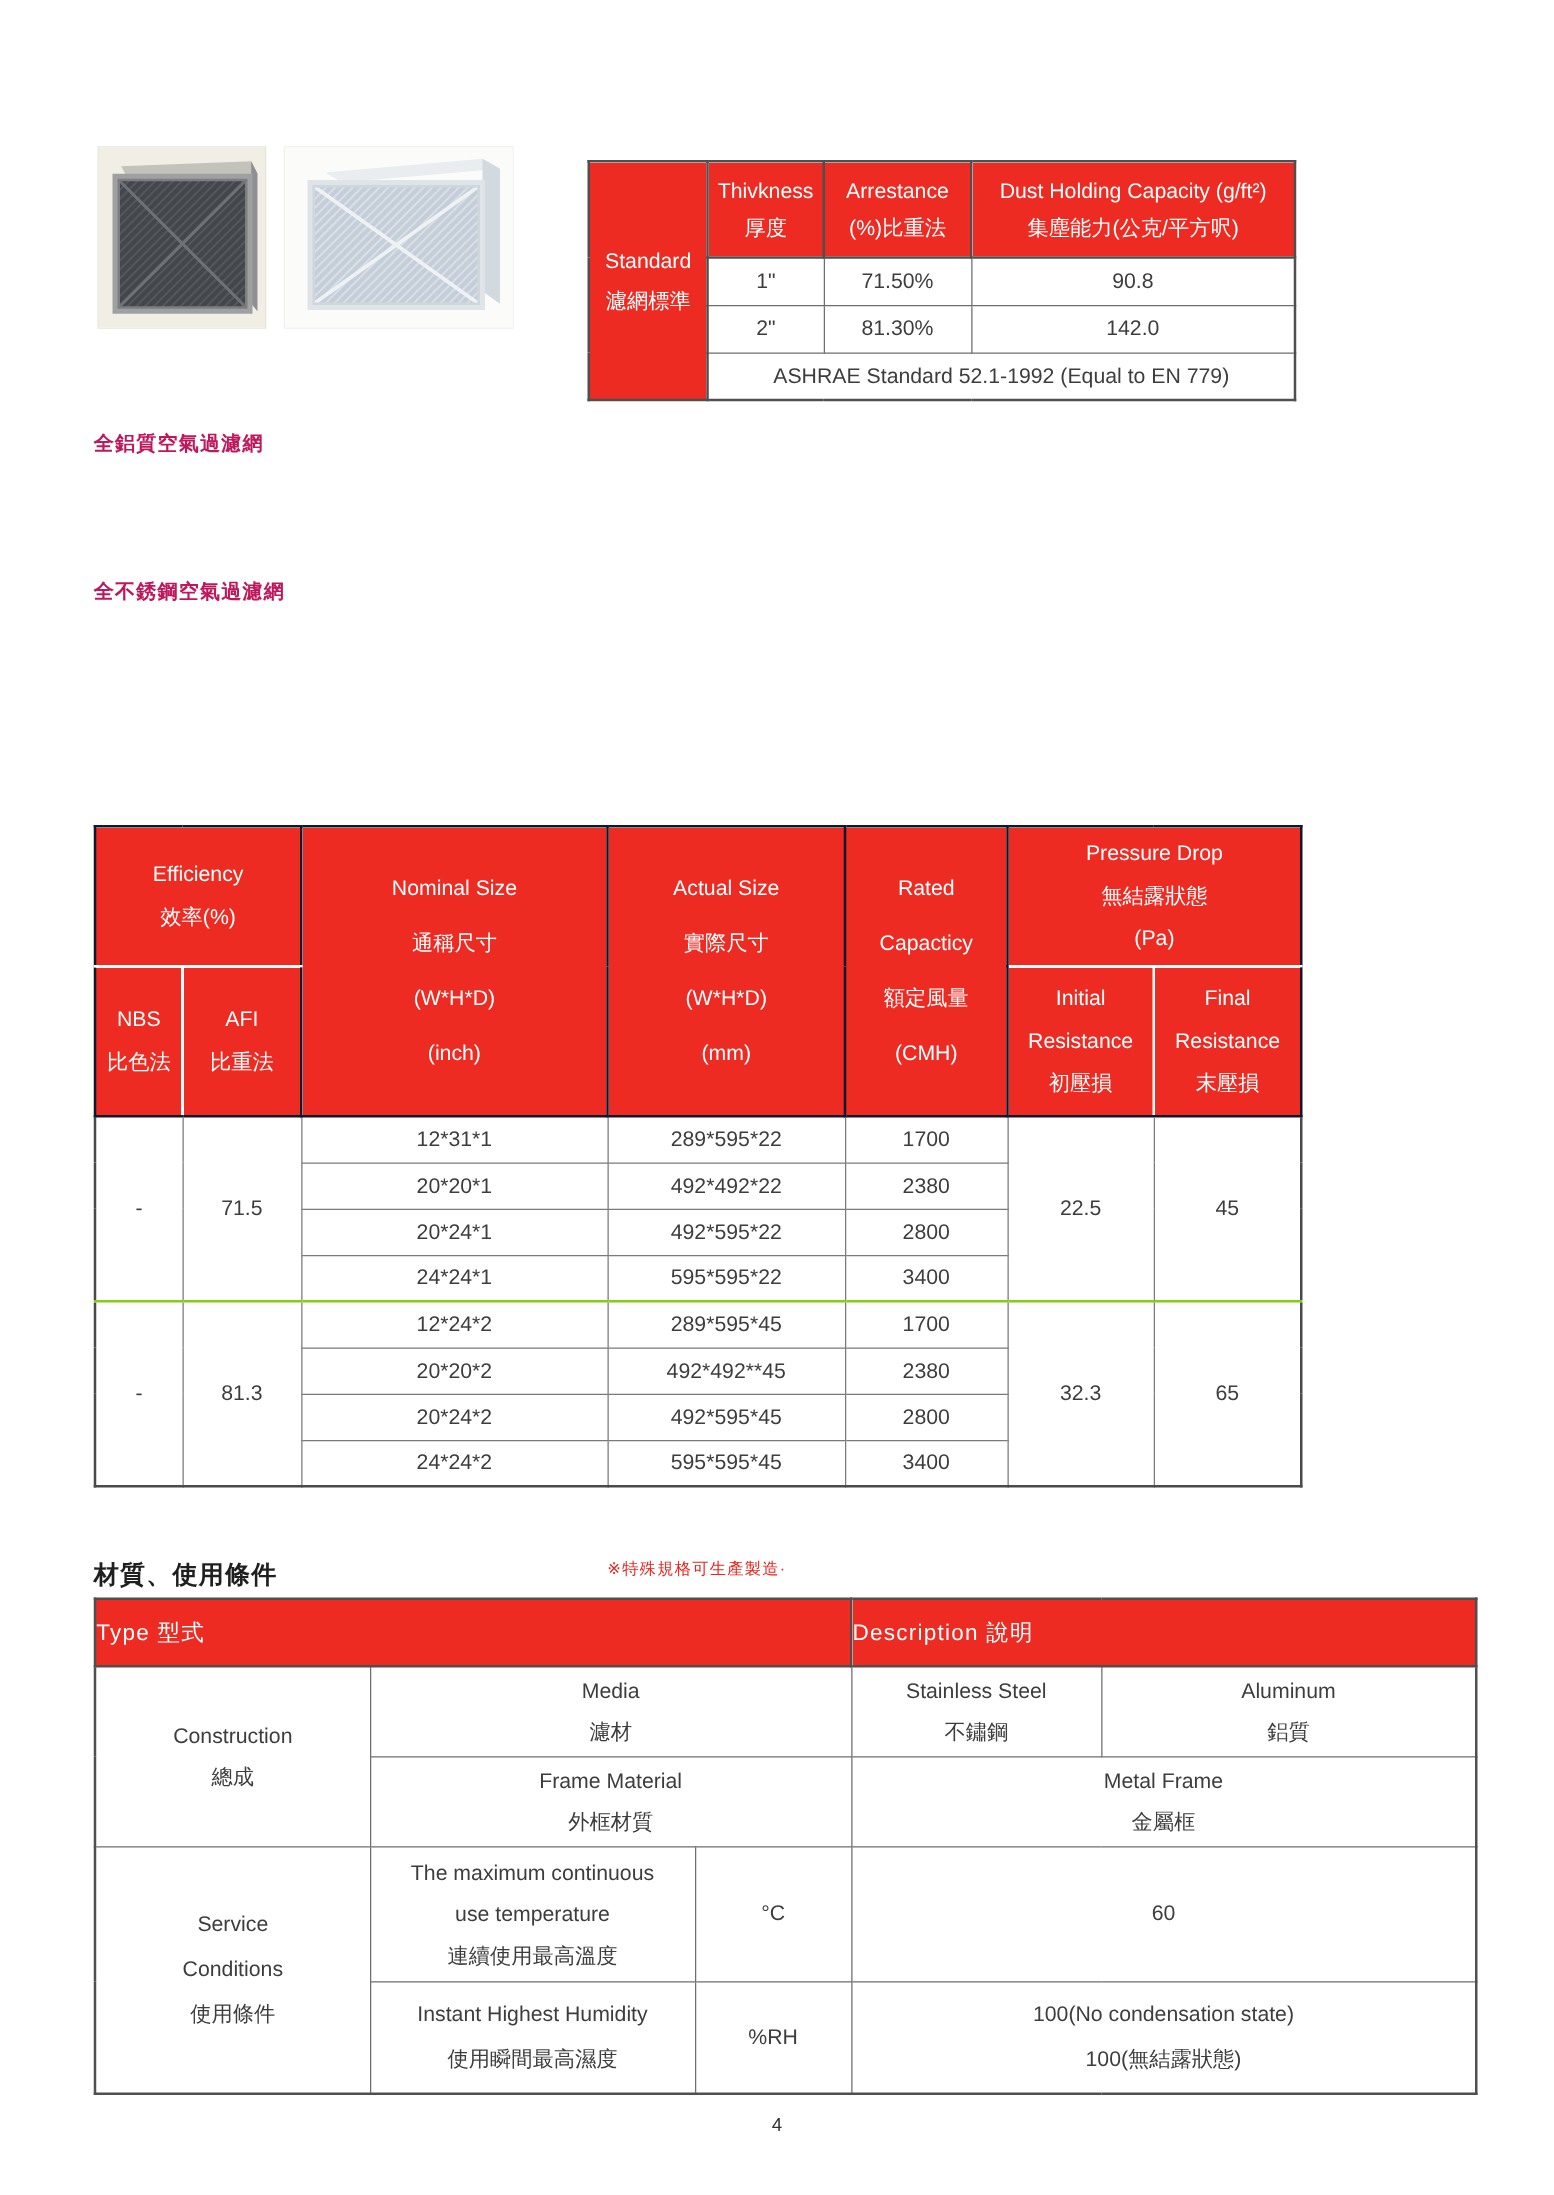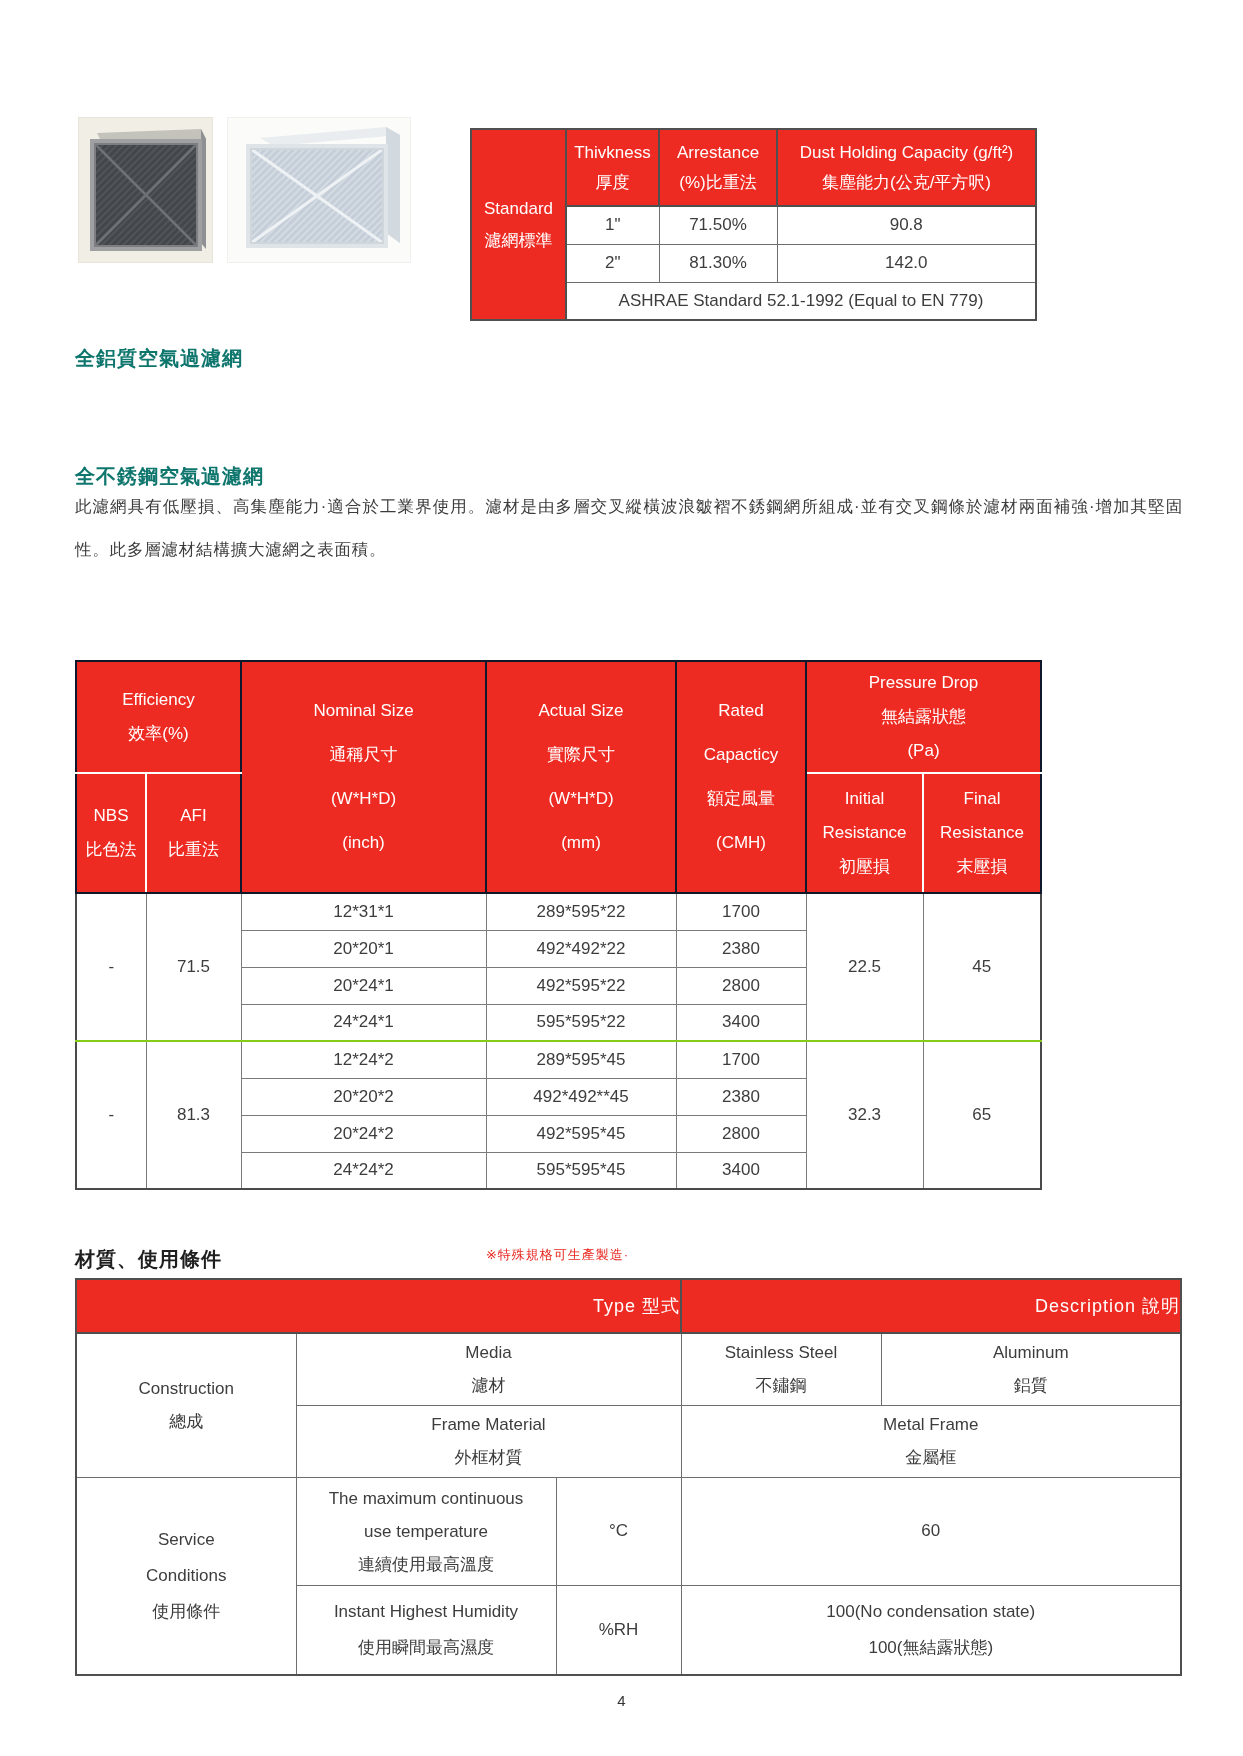--- a/index.html
+++ b/index.html
@@ -20,21 +20,21 @@
 
   
   .std { position:absolute; left:470px; top:128px; width:565px; border:2px solid #4f4f4f; }
   .std td, .std th { border:1px solid #6e6e6e; text-align:center; vertical-align:middle;
                      font-size:17px; font-weight:normal; color:#3d3d3d; }
   .std .red { background:#ee2b22; color:#ffffff; border:2px solid #4f4f4f; }
   .std .red div { line-height:30px; }
   .std .corner div { line-height:32px; font-size:17px; }
 
   
-  .sec-h { position:absolute; font-size:20px; font-weight:bold; color:#0f766e; letter-spacing:1px; }
+  .sec-h { position:absolute; font-size:16px; font-weight:bold; color:#be185d; letter-spacing:1px; }
   .para  { position:absolute; width:1108px; font-size:16.5px; line-height:43px;
            color:#3c3c3c; letter-spacing:0.8px; text-align:justify; }
   .tbl-title { position:absolute; font-size:20px; font-weight:bold; color:#1f1f1f; letter-spacing:1px; }
 
   
   .perf { position:absolute; left:75px; top:660px; width:965px; border:2px solid #4a4a4a; }
   .perf th { background:#ee2b22; color:#fff; font-weight:normal; border:2px solid #0f172a;
              text-align:center; vertical-align:middle; font-size:17px; }
   .perf th div { line-height:34px; }
   .perf th.tall div { line-height:44px; }
@@ -42,21 +42,21 @@
   .perf th.wr { border-right:2px solid #ffffff; }
   .perf td { border:1px solid #7a7a7a; text-align:center; vertical-align:middle;
              font-size:17px; color:#3d3d3d; background:#fff; }
   .perf tr.gsep td { border-top:2px solid #84cc16; }
   .perf-note { position:absolute; left:75px; top:1202px; width:965px; text-align:center;
                font-size:13px; color:#e8251d; letter-spacing:1px;margin-top:44px; }
 
   
   .mat { position:absolute; left:75px; top:1278px; width:1105px; border:2px solid #4f4f4f; }
   .mat th { background:#ee2b22; color:#fff; font-weight:normal; border:2px solid #4f4f4f;
-            text-align:right; vertical-align:middle; font-size:18px; letter-spacing:1px; }
+            text-align:left; vertical-align:middle; font-size:18px; letter-spacing:1px; }
   .mat td { border:1px solid #6e6e6e; text-align:center; vertical-align:middle;
             font-size:17px; color:#3d3d3d; }
   .mat td div { line-height:33px; }
   .mat td.big div { line-height:36px; }
 
   .page-num { position:absolute; left:0; right:0; top:1692px; text-align:center;
               font-size:15px; color:#333; }
 </style>
 </head>
 <body>
@@ -139,21 +139,20 @@
     </tr>
     <tr style="height:38px">
       <td colspan="3">ASHRAE Standard 52.1-1992 (Equal to EN 779)</td>
     </tr>
   </tbody>
     </table>
 
   <div class="sec-h" style="left:75px; top:345px;">全鋁質空氣過濾網</div>
 
   <div class="sec-h" style="left:75px; top:463px;">全不銹鋼空氣過濾網</div>
-  <div class="para" style="left:75px; top:485px;">此濾網具有低壓損、高集塵能力·適合於工業界使用。濾材是由多層交叉縱橫波浪皺褶不銹鋼網所組成·並有交叉鋼條於濾材兩面補強·增加其堅固性。此多層濾材結構擴大濾網之表面積。</div>
 
 
   <table class="perf">
     <colgroup>
       <col style="width:70px">
         <col style="width:95px">
         <col style="width:245px">
         <col style="width:190px">
       <col style="width:130px">
         <col style="width:117px">

